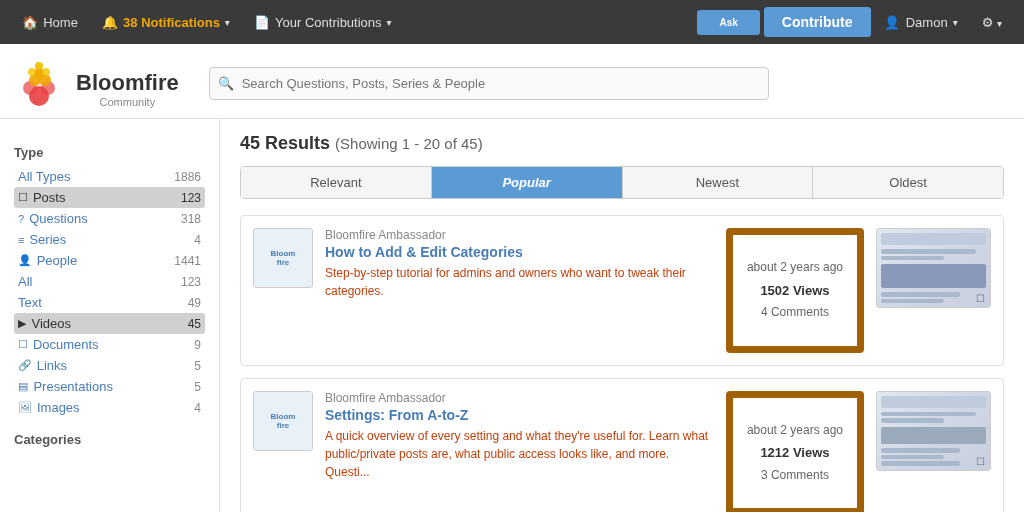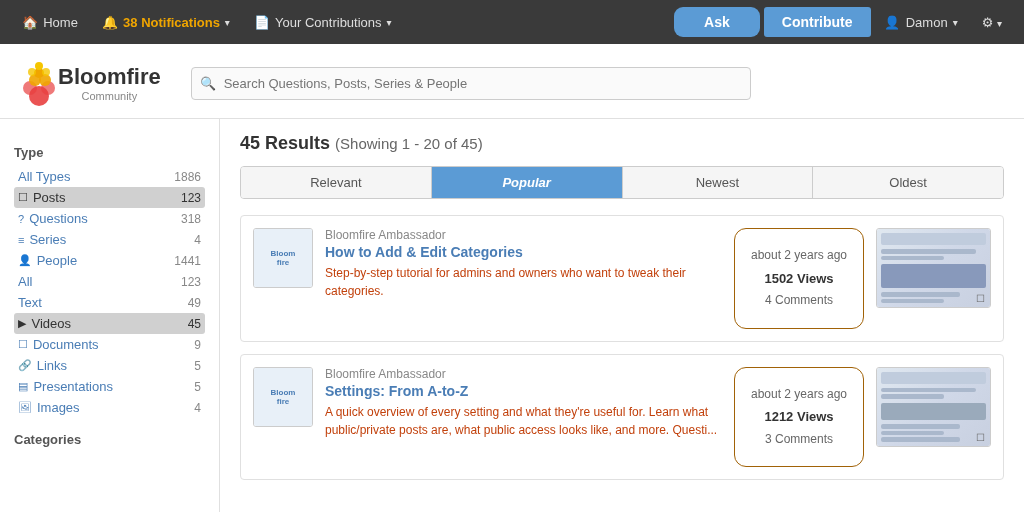--- a/index.html
+++ b/index.html
@@ -23,24 +23,24 @@
       align-items: center;
       gap: 5px;
       border-radius: 3px;
     }
     .nav-item .notif-badge { color: #f0a500; font-weight: bold; }
     .nav-spacer { flex: 1; }
     .btn-ask {
       background: #5b9bd5;
       color: white;
       border: none;
-      padding: 7px 30px;
-      border-radius: 9px;
-      cursor: pointer;
-      font-size: 14px;
+      padding: 7px 22px;
+      border-radius: 3px;
+      cursor: pointer;
+      font-size: 10px;
       font-weight: bold;
     }
     .btn-contribute {
       background: #5b9bd5;
       color: white;
       border: none;
       padding: 7px 18px;
       border-radius: 3px;
       cursor: pointer;
       font-size: 14px;
@@ -231,23 +231,23 @@
     }
     .card-body { flex: 1; }
     .card-author { font-size: 12px; color: #888; margin-bottom: 2px; }
     .card-title { color: #4a7db5; font-size: 14px; font-weight: bold; cursor: pointer; margin-bottom: 4px; }
     .card-desc { font-size: 12px; color: #c2410c; line-height: 1.5; }
     .card-meta {
       min-width: 130px;
       text-align: center;
       font-size: 12px;
       color: #666;
-      border: 1px solid #a16207;
-      border-radius: 12px;
-      padding: 16px 14px;
+      border: 7px solid #a16207;
+      border-radius: 4px;
+      padding: 22px 14px;
       line-height: 1.8;
     }
     .card-meta .views { font-weight: bold; font-size: 13px; color: #333; }
     .card-preview {
       width: 115px;
       min-width: 115px;
       height: 80px;
       border: 1px solid #ccc;
       border-radius: 3px;
       background: #e8e8e8;
@@ -281,22 +281,22 @@
       position: absolute;
       bottom: 3px;
       right: 5px;
       color: #666;
       font-size: 10px;
     }
 
     
     .bf-logo {
       display: flex;
-      align-items: center;
-      gap: 0;
+      align-items: flex-end;
+      gap: 18px;
     }
     .bf-circles {
       width: 38px;
       height: 50px;
     }
   </style>
 </head>
 <body>
 
 <div class="top-nav">

